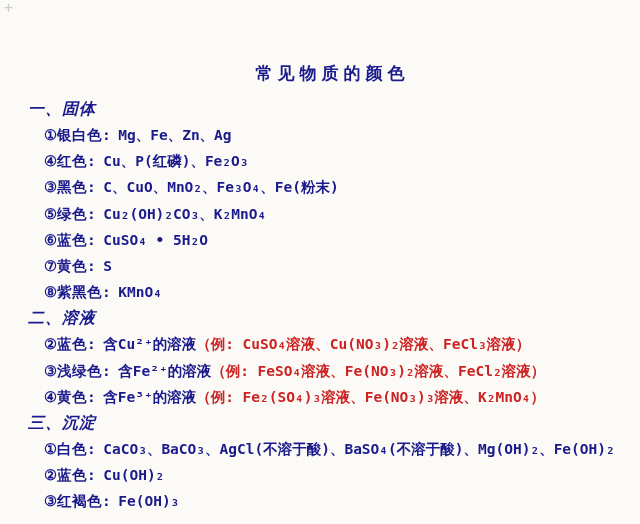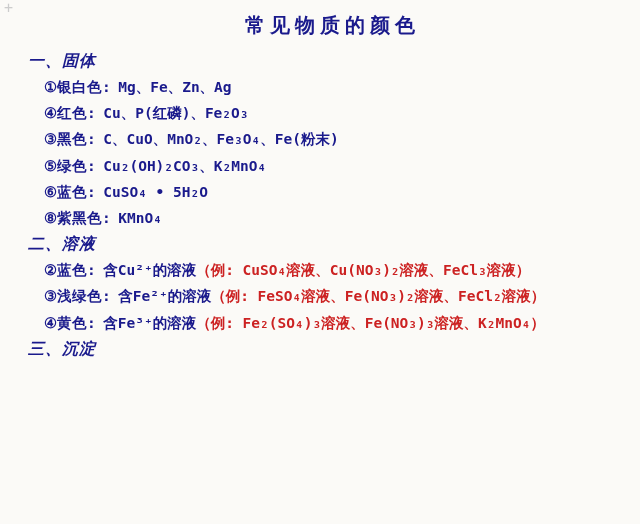--- a/index.html
+++ b/index.html
@@ -24,25 +24,26 @@
     color: var(--plus);
     font-size: 15px;
     font-weight: 400;
     line-height: 15px;
   }
   .page {
     padding: 11px 8px 0 28px;
   }
   .title {
     text-align: center;
-    font-size: 20px;
+    font-size: 17px;
     letter-spacing: 5px;
     line-height: 28px;
     margin-bottom: 9px;
     margin-left: 5px; 
+    margin-top: 48px;
   }
   .section-heading {
     font-size: 16px;
     line-height: 26px;
     height: 26px;
     letter-spacing: 1px;
     font-style: italic;
   }
   .item-line {
     padding-left: 16px;
@@ -70,34 +71,42 @@
 
 
   <div class="item-line"><span class="item-num">④</span><span class="item-label">红色:</span><span class="item-text">Cu、P(红磷)、Fe₂O₃</span></div>
 
   <div class="item-line"><span class="item-num">③</span><span class="item-label">黑色:</span><span class="item-text">C、CuO、MnO₂、Fe₃O₄、Fe(粉末)</span></div>
 
   <div class="item-line"><span class="item-num">⑤</span><span class="item-label">绿色:</span><span class="item-text">Cu₂(OH)₂CO₃、K₂MnO₄</span></div>
 
   <div class="item-line"><span class="item-num">⑥</span><span class="item-label">蓝色:</span><span class="item-text">CuSO₄ • 5H₂O</span></div>
 
+  <div class="item-line"><span class="item-num">⑦</span><span class="item-label">黄色:</span><span class="item-text">S</span></div>
 
   <div class="item-line"><span class="item-num">⑧</span><span class="item-label">紫黑色:</span><span class="item-text">KMnO₄</span></div>
 </div>
   </section>
 
   <section>
     <h2 class="section-heading">二、溶液</h2>
     <div>
 
   <div class="item-line"><span class="item-num">②</span><span class="item-label">蓝色:</span><span class="item-text">含Cu²⁺的溶液</span><span class="item-red">（例: CuSO₄溶液、Cu(NO₃)₂溶液、FeCl₃溶液）</span></div>
 
   <div class="item-line"><span class="item-num">③</span><span class="item-label">浅绿色:</span><span class="item-text">含Fe²⁺的溶液</span><span class="item-red">（例: FeSO₄溶液、Fe(NO₃)₂溶液、FeCl₂溶液）</span></div>
 
   <div class="item-line"><span class="item-num">④</span><span class="item-label">黄色:</span><span class="item-text">含Fe³⁺的溶液</span><span class="item-red">（例: Fe₂(SO₄)₃溶液、Fe(NO₃)₃溶液、K₂MnO₄）</span></div>
 </div>
   </section>
 
   <section>
     <h2 class="section-heading">三、沉淀</h2>
+    <div>
+  <div class="item-line"><span class="item-num">①</span><span class="item-label">白色:</span><span class="item-text">CaCO₃、BaCO₃、AgCl(不溶于酸)、BaSO₄(不溶于酸)、Mg(OH)₂、Fe(OH)₂</span></div>
+
+  <div class="item-line"><span class="item-num">②</span><span class="item-label">蓝色:</span><span class="item-text">Cu(OH)₂</span></div>
+
+  <div class="item-line"><span class="item-num">③</span><span class="item-label">红褐色:</span><span class="item-text">Fe(OH)₃</span></div>
+</div>
   </section>
 </div>
 </div>
 
 </body></html>

